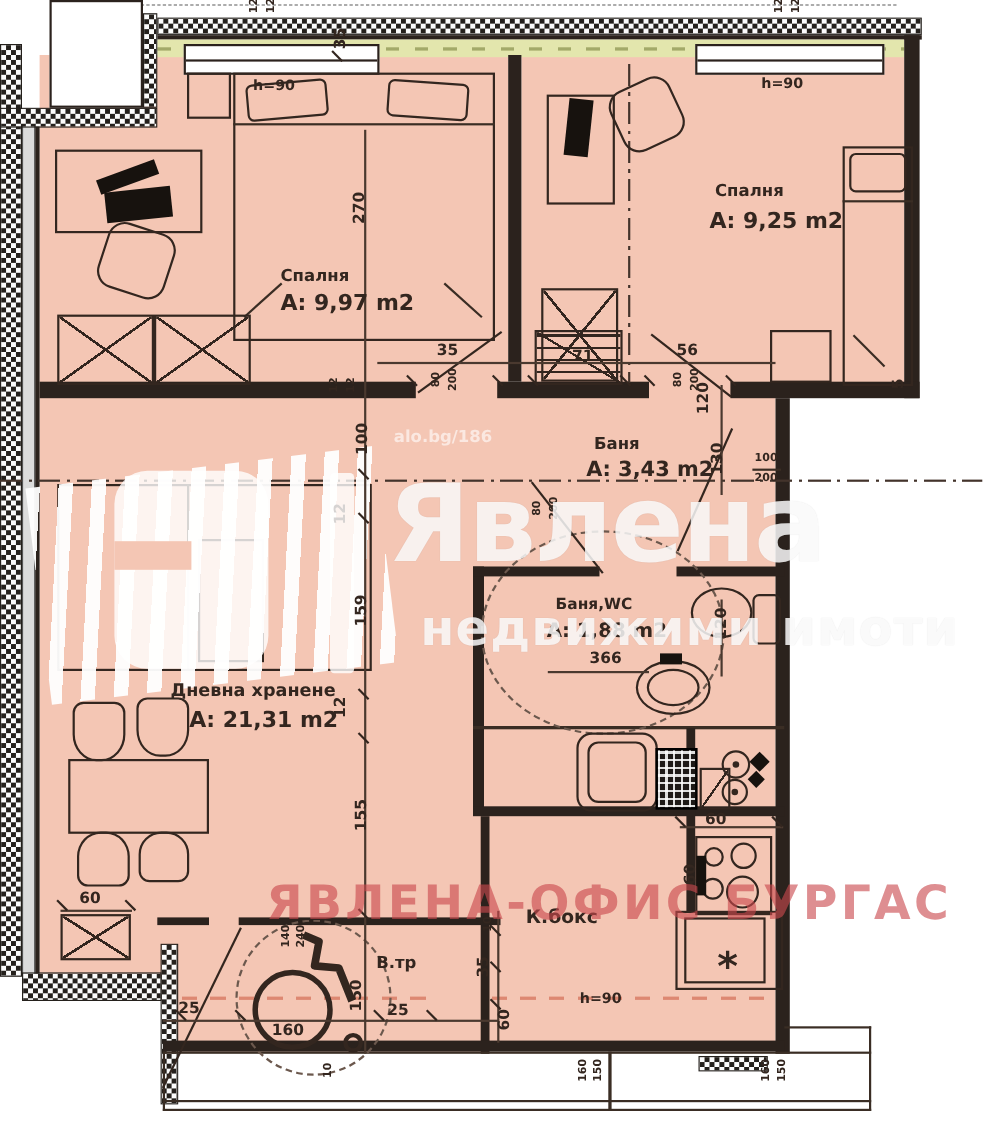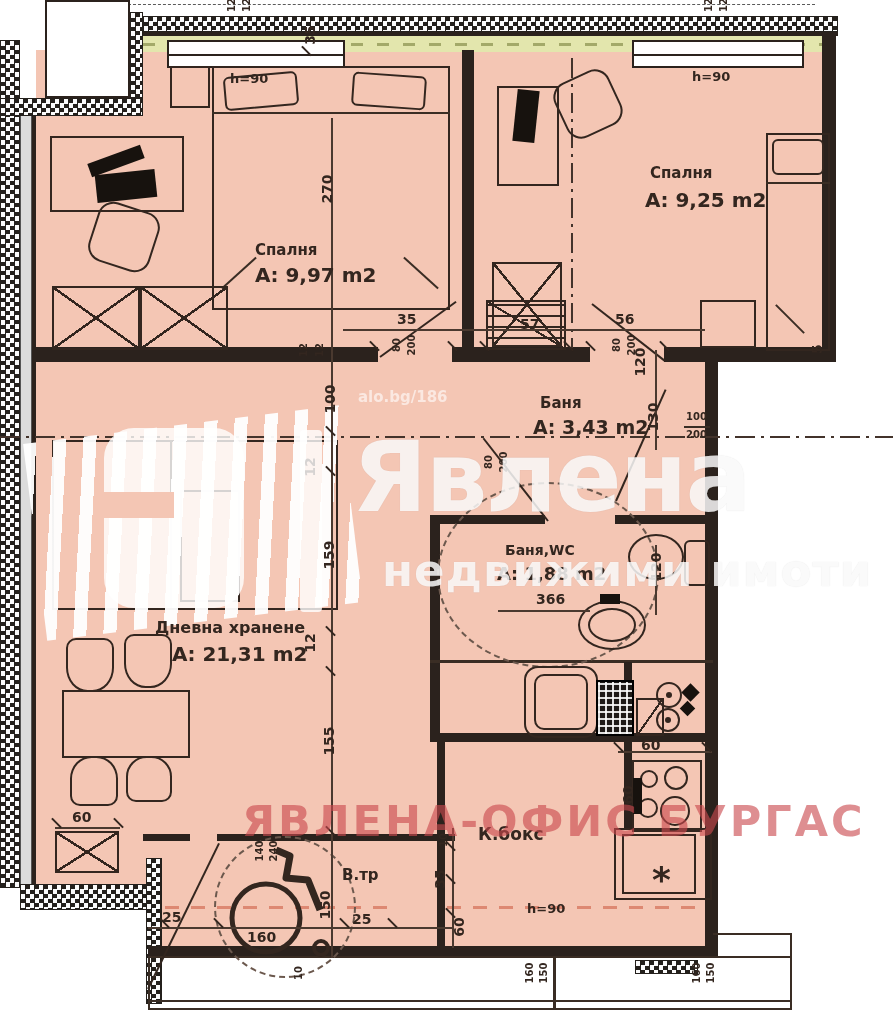--- a/index.html
+++ b/index.html
@@ -222,21 +222,21 @@
   <span class="a lbl dim sm rot" style="left:240px;top:0px;">12</span>
   <span class="a lbl dim rot" style="left:300px;top:28px;">35</span>
   <span class="a lbl dim sm rot" style="left:702px;top:0px;">12</span>
   <span class="a lbl dim sm rot" style="left:717px;top:0px;">12</span>
   <span class="a lbl dim rot" style="left:312px;top:182px;">270</span>
   <span class="a lbl dim sm rot" style="left:297px;top:345px;">12</span>
   <span class="a lbl dim sm rot" style="left:313px;top:345px;">12</span>
   <span class="a lbl dim" style="left:397px;top:312px;">35</span>
   <span class="a lbl dim sm rot" style="left:390px;top:340px;">80</span>
   <span class="a lbl dim sm rot" style="left:402px;top:340px;">200</span>
-  <span class="a lbl dim" style="left:520px;top:317px;">57</span>
+  <span class="a lbl dim" style="left:520px;top:317px;">71</span>
   <span class="a lbl dim" style="left:615px;top:312px;">56</span>
   <span class="a lbl dim sm rot" style="left:610px;top:340px;">80</span>
   <span class="a lbl dim sm rot" style="left:622px;top:340px;">200</span>
   <span class="a lbl dim rot" style="left:625px;top:355px;">120</span>
   <span class="a lbl dim rot" style="left:638px;top:410px;">130</span>
   <span class="a lbl dim sm" style="left:686px;top:412px;">100</span>
   <span class="a lbl dim sm" style="left:686px;top:430px;">200</span>
   <span class="a lbl dim rot" style="left:812px;top:342px;">5</span>
   <span class="a lbl dim rot" style="left:315px;top:392px;">100</span>
   <span class="a lbl dim rot" style="left:300px;top:460px;">12</span>

